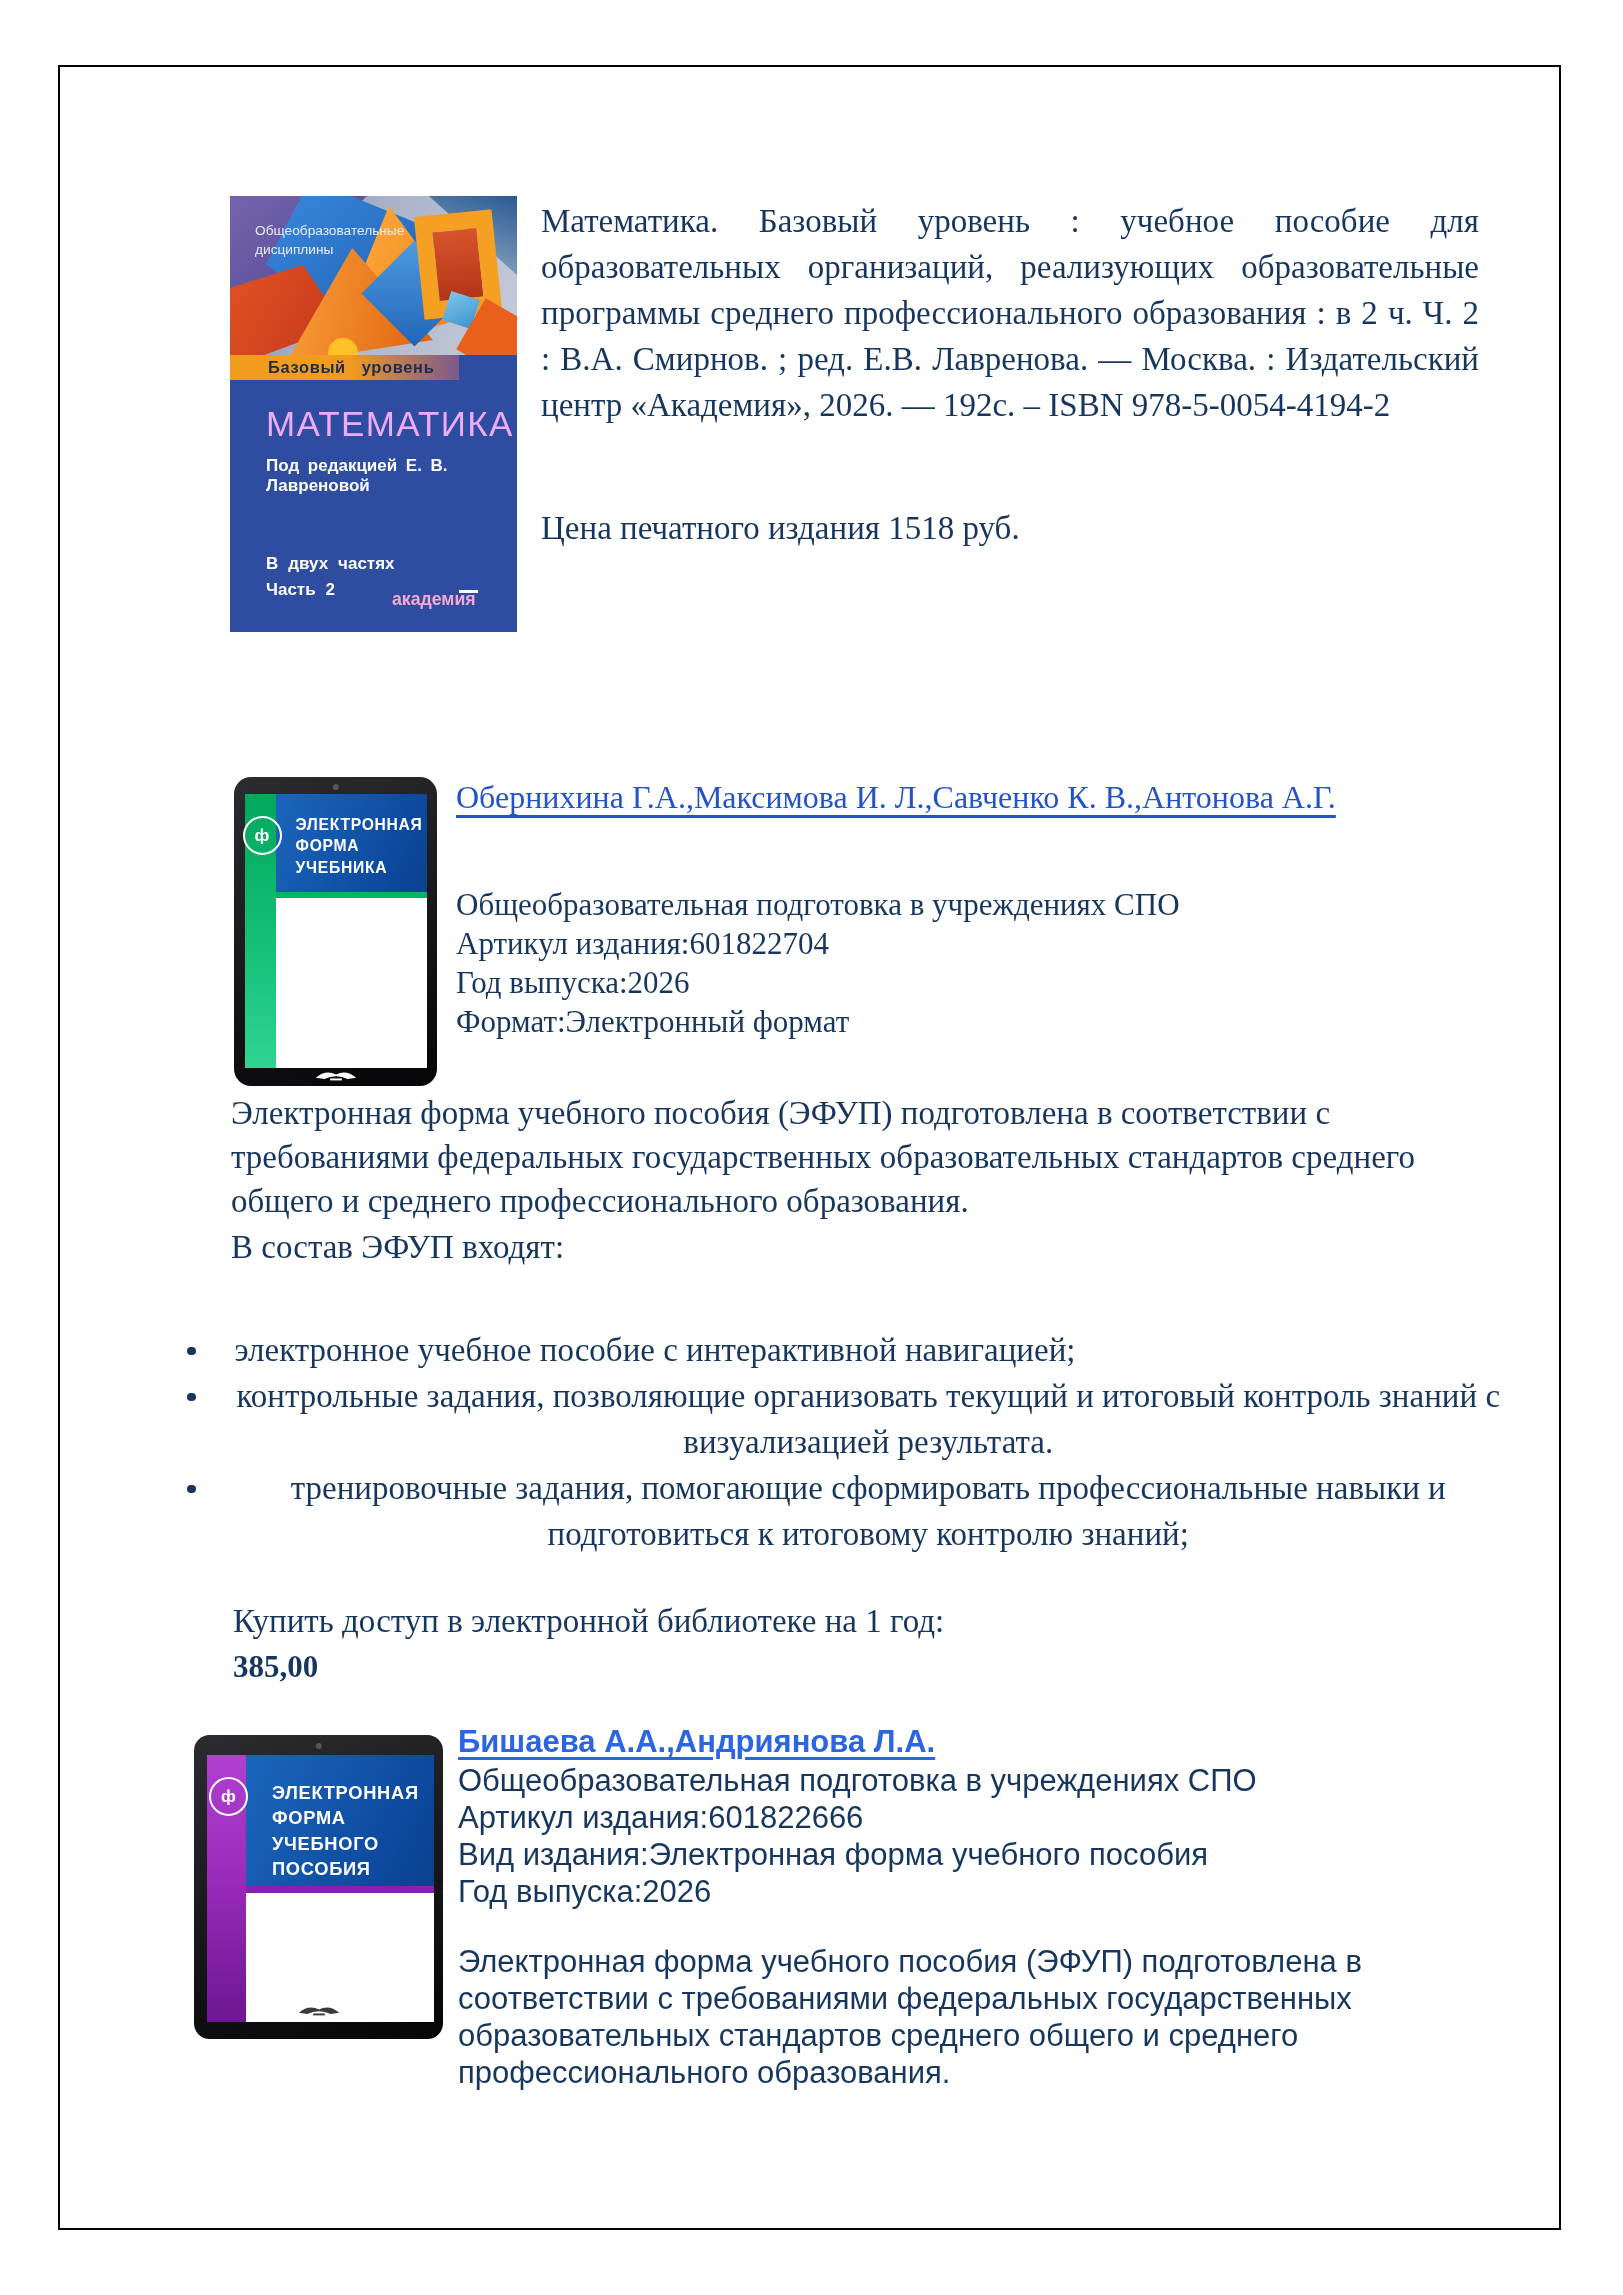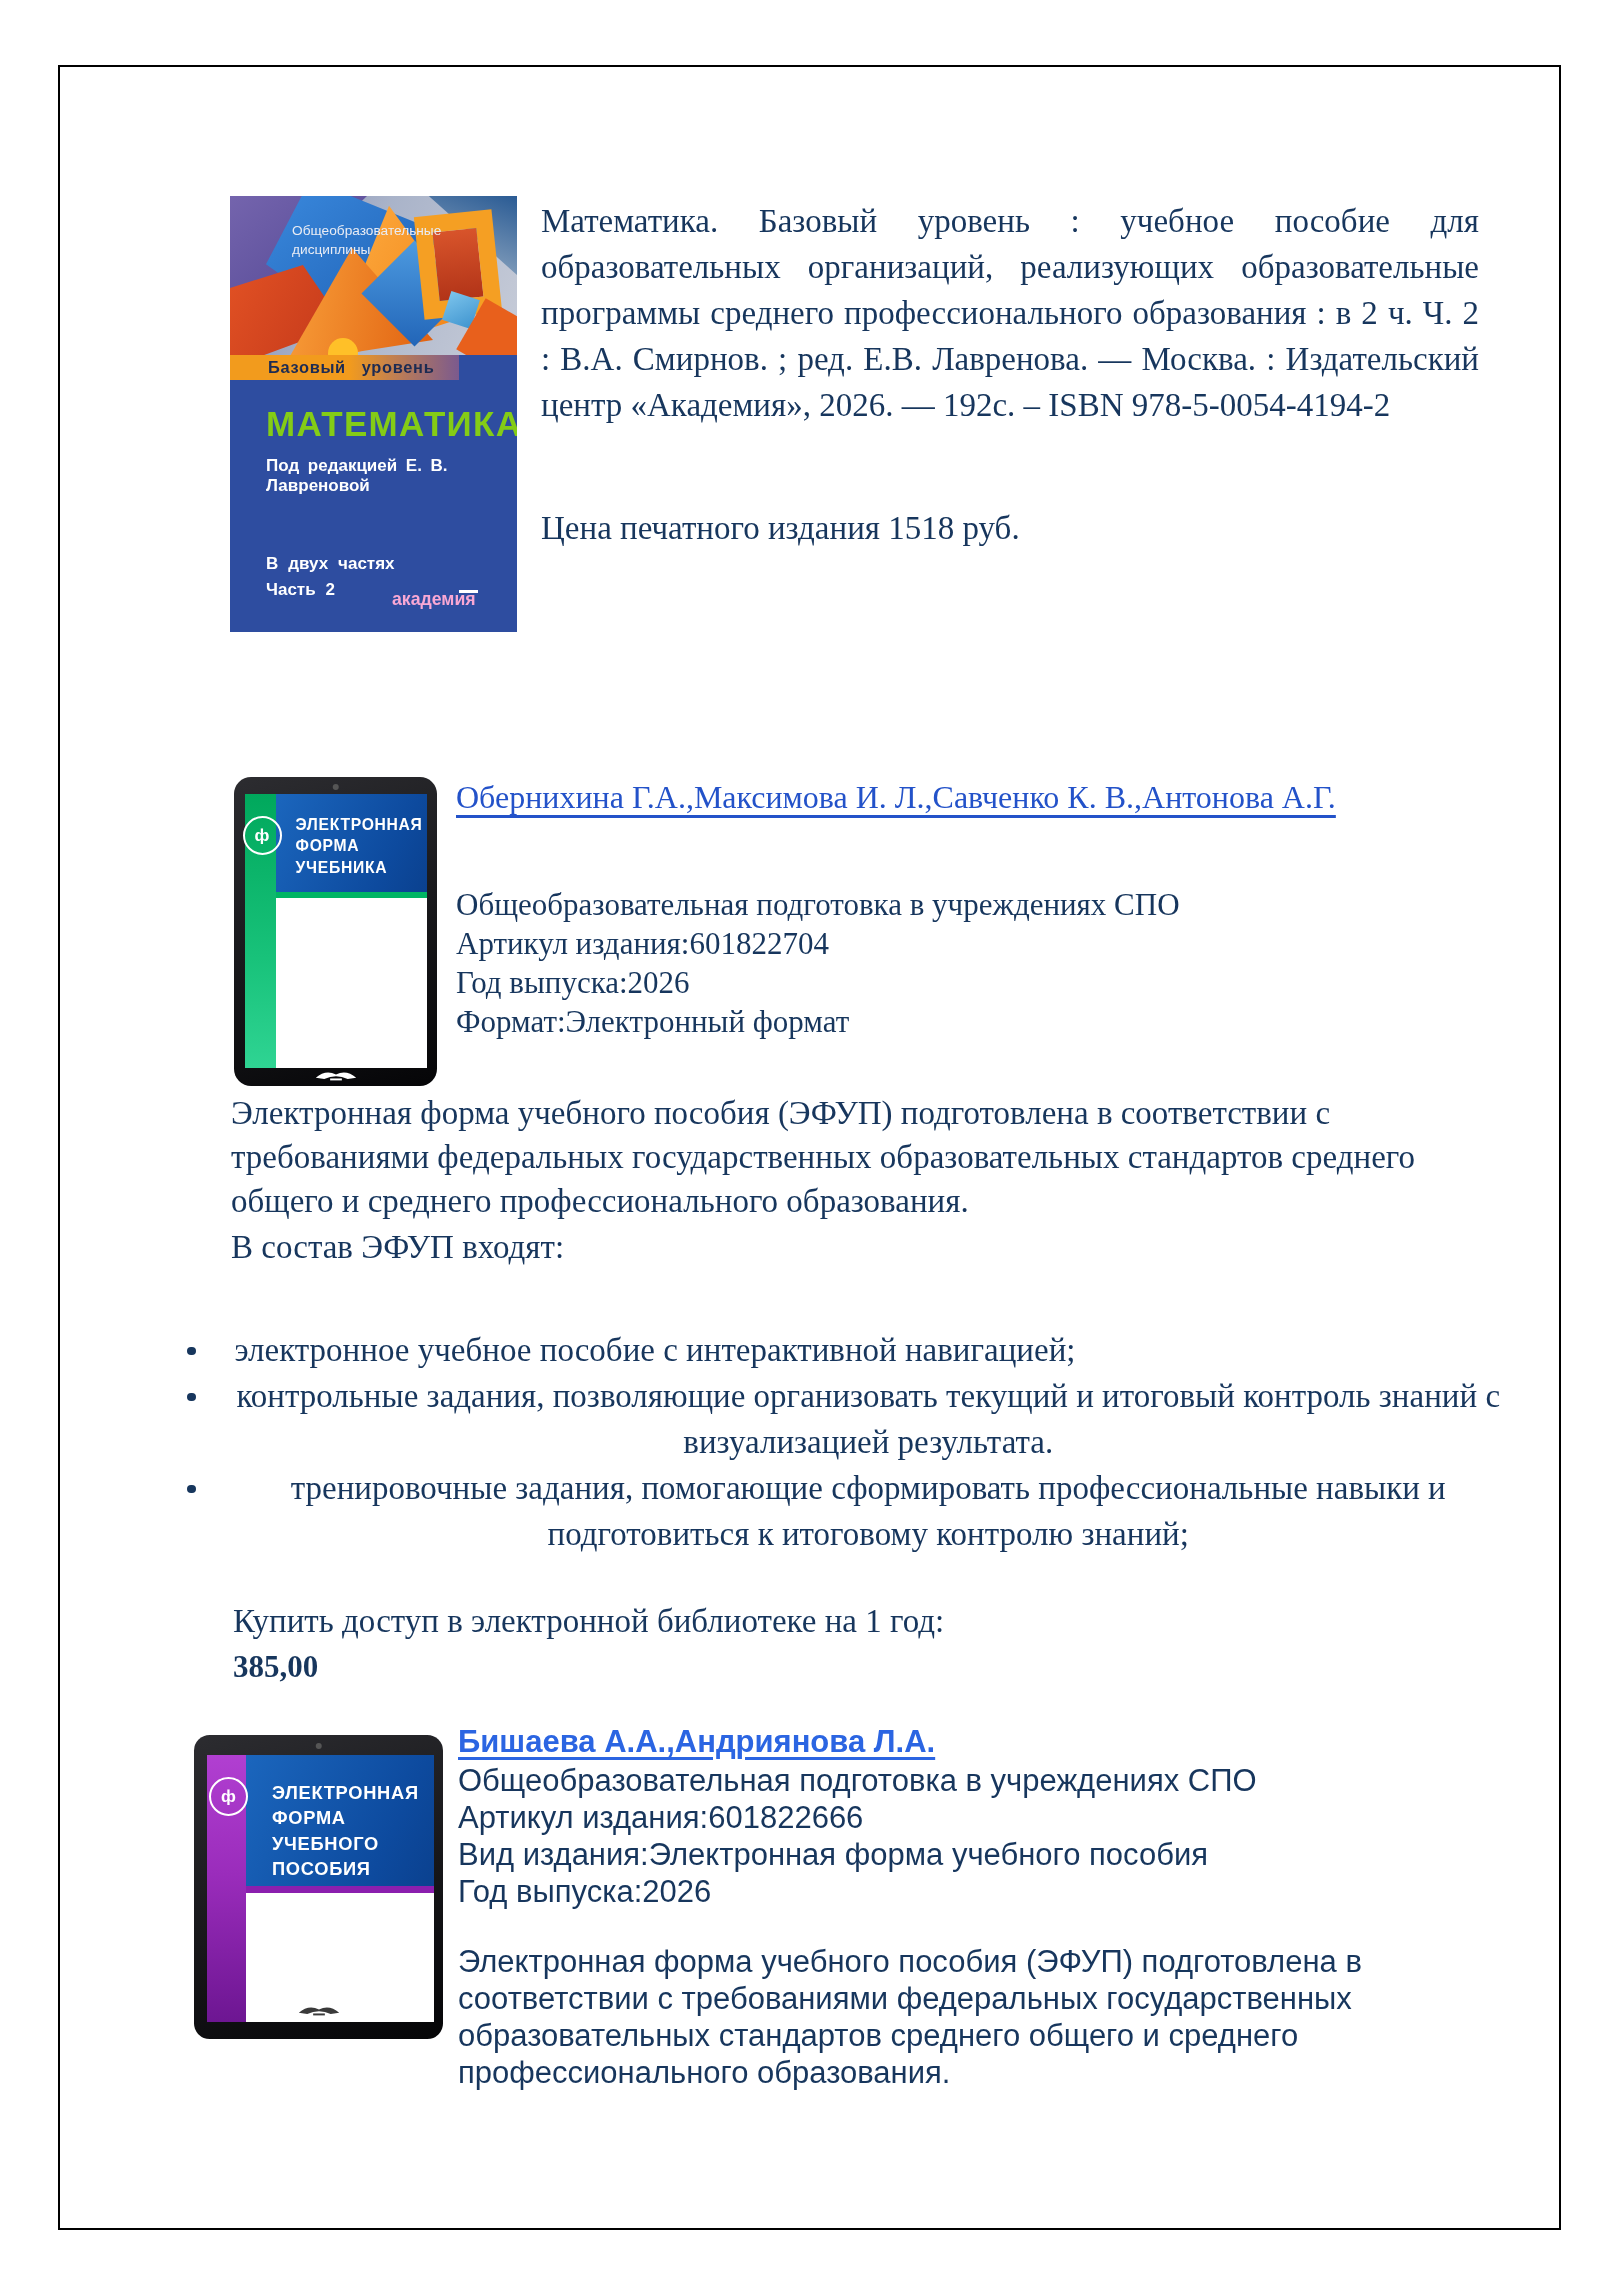--- a/index.html
+++ b/index.html
@@ -18,24 +18,24 @@
   .a-purple{left:0;top:0;width:137px;height:131px;background:linear-gradient(140deg,#7464ad,#4e4390);clip-path:polygon(0 0,100% 0,0 100%);}
   .a-blue1{left:36px;top:-16.4px;width:177px;height:154px;background:linear-gradient(140deg,#3b8ade,#1b5cb0);clip-path:polygon(25% 0,100% 35%,55% 100%,0 55%);}
   .a-red1{left:-23px;top:69px;width:137px;height:101px;background:linear-gradient(120deg,#e65525,#c2371a);clip-path:polygon(0 30%,70% 0,100% 60%,20% 100%);}
   .a-orange1{left:79px;top:9.8px;width:160px;height:157px;background:linear-gradient(120deg,#ffb347,#f07f13);clip-path:polygon(50% 0,100% 70%,10% 100%);}
   .a-orange2{left:56px;top:52px;width:147px;height:115px;background:linear-gradient(100deg,#f9a03a,#e06010);clip-path:polygon(0 100%,45% 0,100% 80%);}
   .a-diamond{left:147px;top:60px;width:75px;height:75px;background:linear-gradient(135deg,#4d9be0,#2265b8);transform:rotate(45deg);}
   .a-frame-o{right:19.6px;top:17px;width:44px;height:69px;border:17px solid #f59f23;background:linear-gradient(180deg,#d8542b,#b23418);transform:rotate(-6deg);}
   .a-cube{right:41px;top:99px;width:30px;height:30px;background:linear-gradient(135deg,#7cc4ec,#3f94cf);transform:rotate(18deg);}
   .a-orange3{right:-9.2px;bottom:-13px;width:59px;height:59px;background:#e8601c;transform:rotate(30deg);}
   .a-ydot{left:98px;bottom:-13px;width:30px;height:30px;border-radius:50%;background:#ffc028;}
-  .series{left:25px;top:25px;width:137px;font-family:"Liberation Sans",sans-serif;font-size:13.7px;line-height:19px;color:#e9ecf4;z-index:5;margin-left:37px;}
+  .series{left:25px;top:25px;width:137px;font-family:"Liberation Sans",sans-serif;font-size:13.7px;line-height:19px;color:#e9ecf4;z-index:5;}
   .band{left:0;top:159px;width:229px;height:25px;background:linear-gradient(90deg,#f29b1d 0%,#f29b1d 52%,#c07f52 72%,#7b5a8e 100%);z-index:6;}
   .band span{display:block;padding:3.3px 0 0 38px;font-family:"Liberation Sans",sans-serif;font-weight:bold;font-size:16.4px;color:#1d2b52;word-spacing:10.5px;letter-spacing:0.7px;}
-  .m-title{left:36px;top:208px;font-family:"Liberation Sans",sans-serif;font-weight:bold;font-size:35px;letter-spacing:1.3px;color:#84cc16;}
+  .m-title{left:36px;top:208px;font-family:"Liberation Sans",sans-serif;font-weight:normal;font-size:35px;letter-spacing:1.3px;color:#f0abfc;}
   .m-editor{left:36px;top:260px;font-family:"Liberation Sans",sans-serif;font-weight:bold;font-size:17px;color:#ffffff;word-spacing:3.9px;}
   .m-parts{left:36px;top:355px;font-family:"Liberation Sans",sans-serif;font-weight:bold;font-size:17px;line-height:26px;color:#ffffff;word-spacing:5.2px;}
   .m-logo{left:162px;top:393px;font-family:"Liberation Sans",sans-serif;font-weight:bold;font-size:17.7px;color:#f9a8d4;}
   .m-logo i{position:absolute;right:-2.6px;top:1.3px;width:19.6px;height:2.6px;background:#fff;}
 
   .cite{left:541px;top:198px;width:938px;font-size:33px;line-height:46px;text-align:justify;}
   .price1{left:541px;top:505px;font-size:33px;line-height:46px;}
 
   
   .tablet{background:linear-gradient(160deg,#2c2c30,#050507);}

